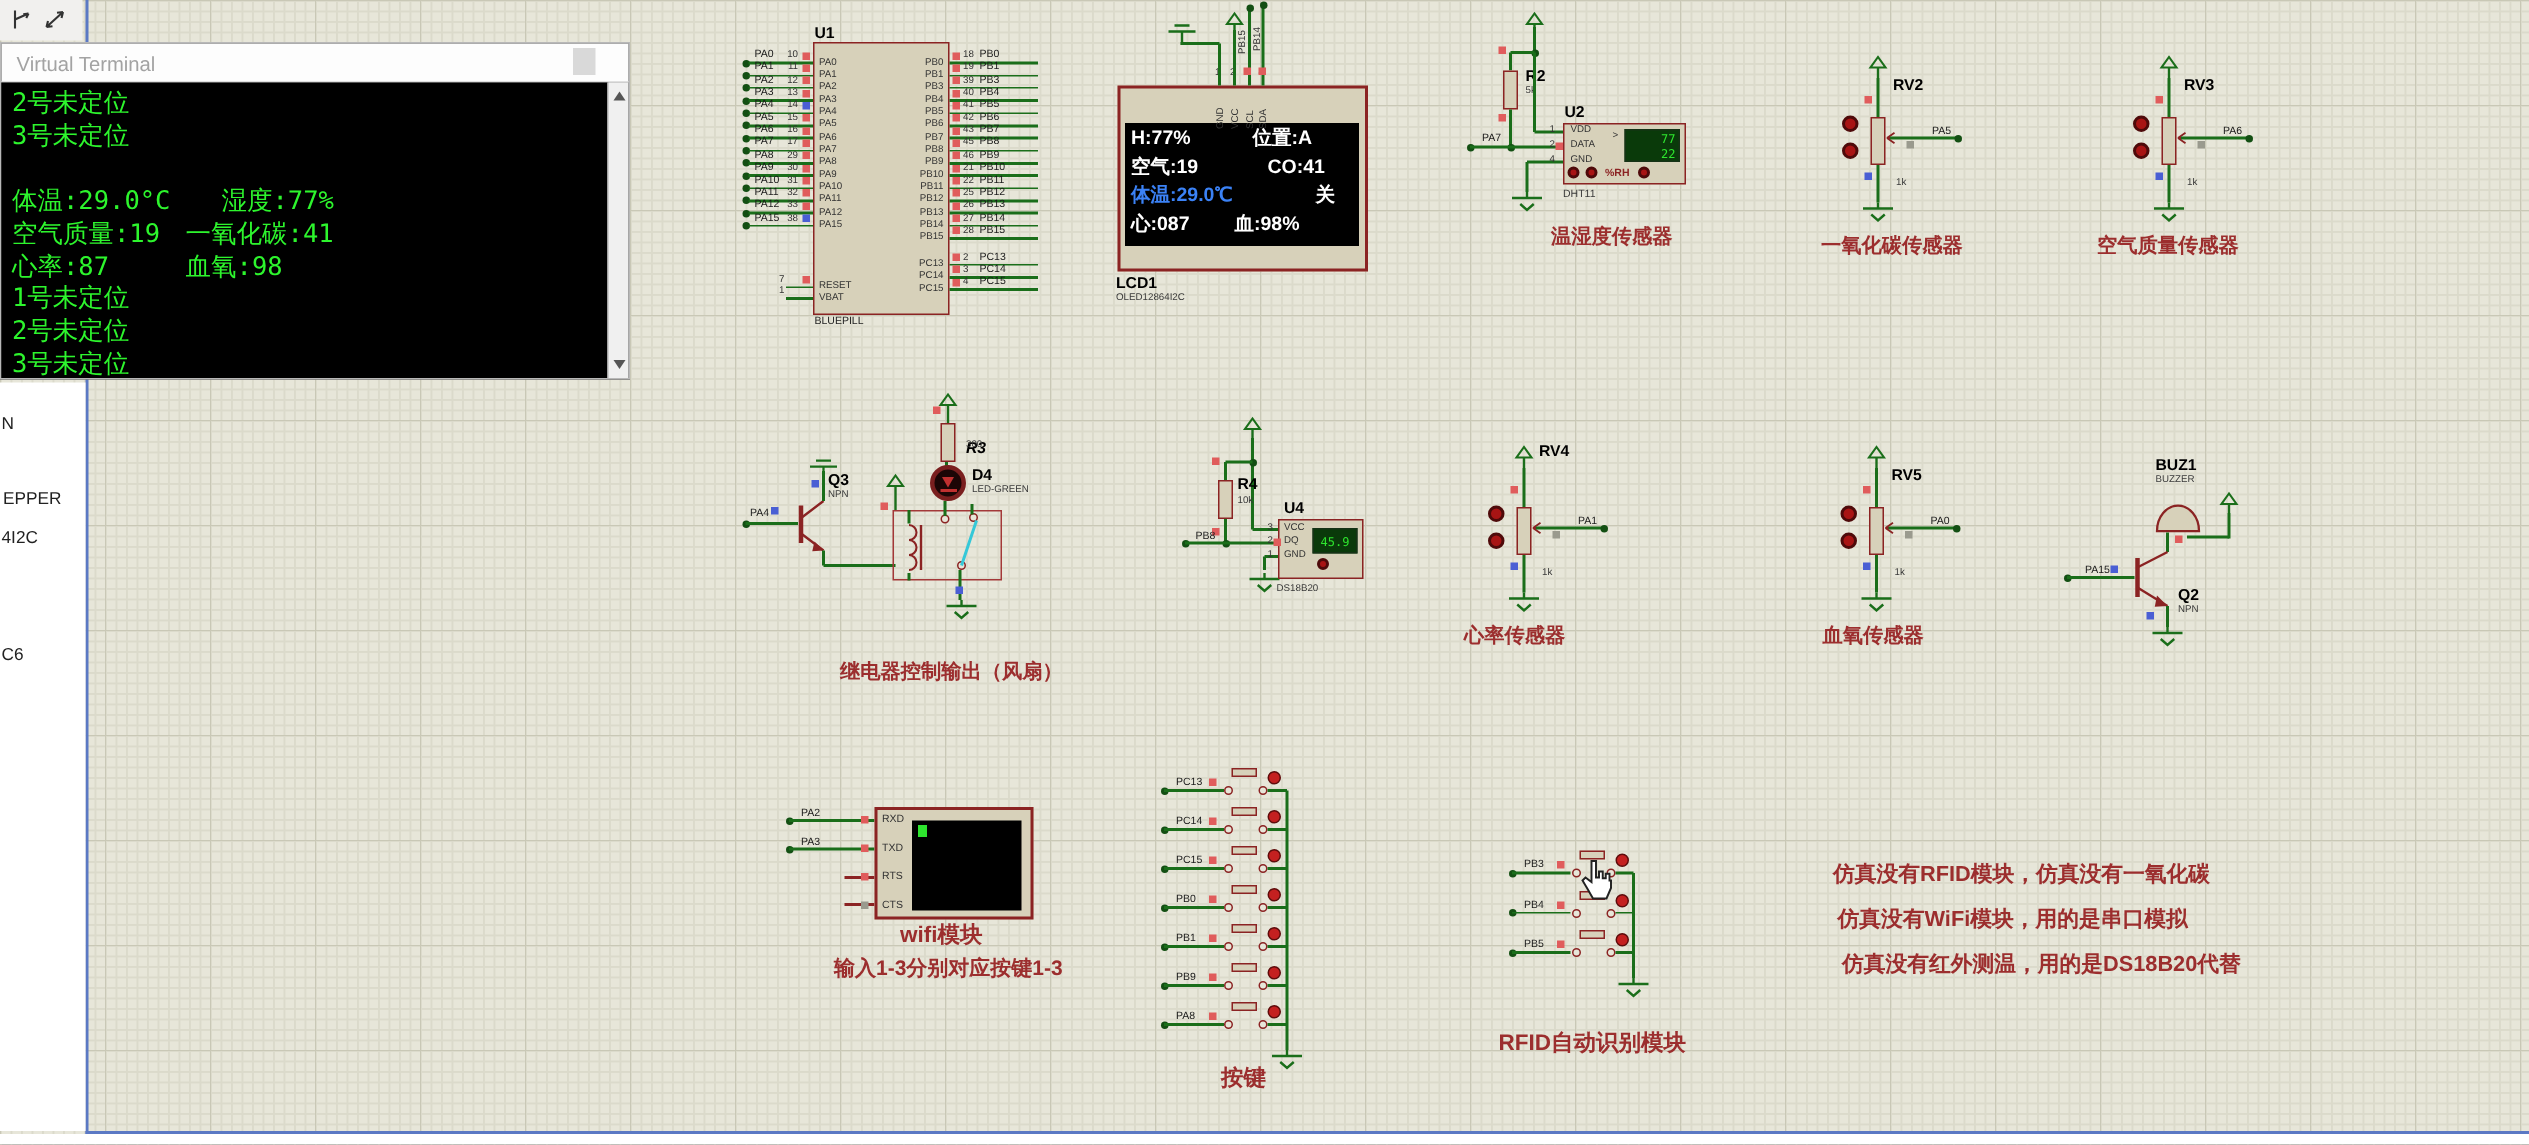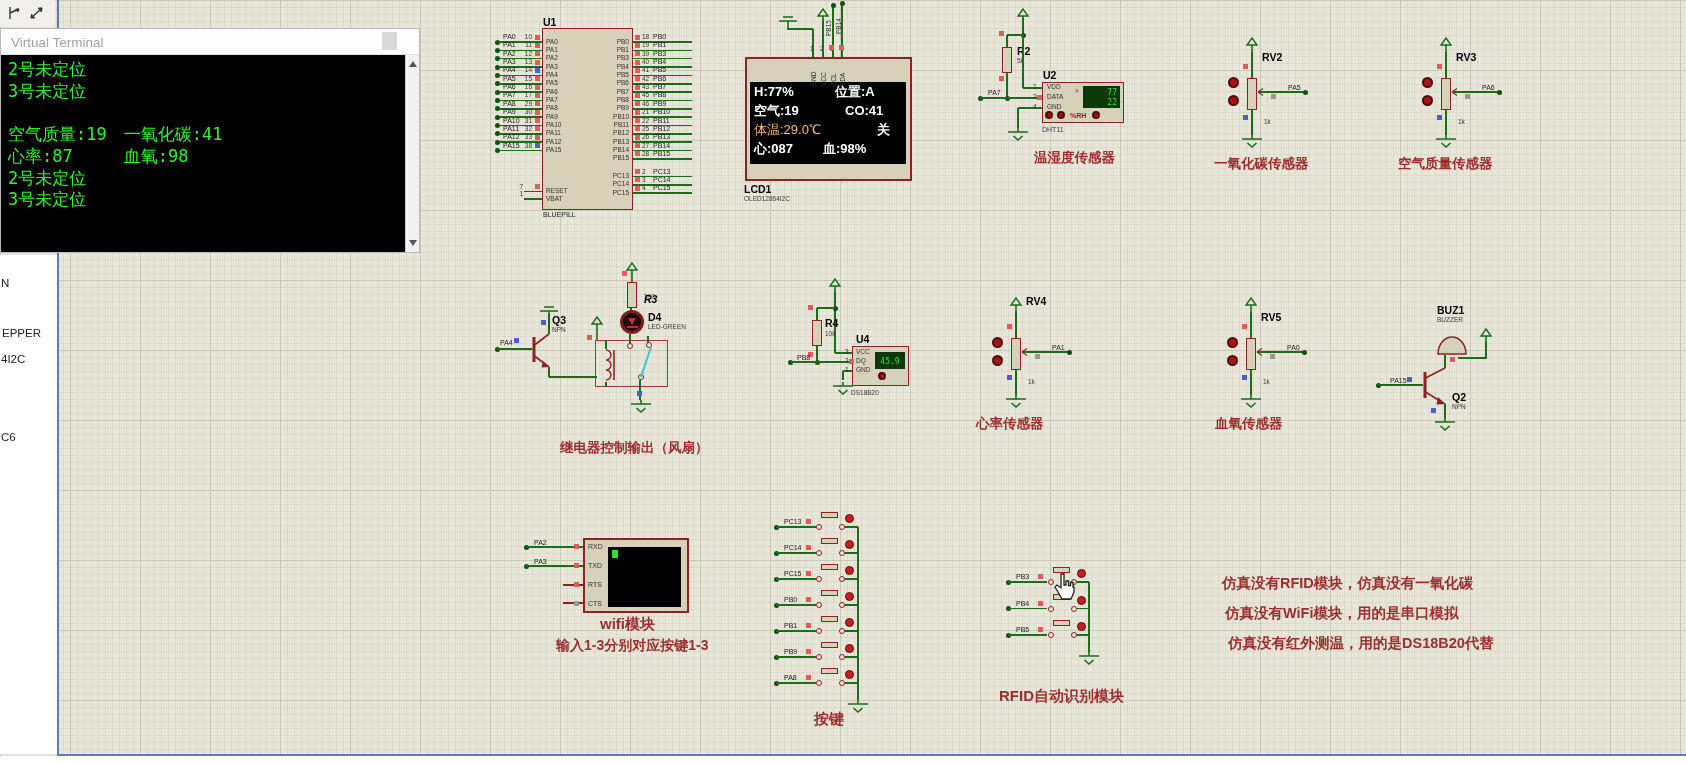--- a/index.html
+++ b/index.html
@@ -247,21 +247,21 @@
       <div class="pn" style="position: absolute; left: 546px; top: 188px;">RESET</div>
       <div class="w wh" style="position: absolute; left: 524px; top: 198.2px; width: 18px;"></div>
       <div class="pn pr" style="position: absolute; left: 505px; top: 191px; width: 18px;">1</div>
       <div class="pn" style="position: absolute; left: 546px; top: 195.5px;">VBAT</div>
       <div class="body" style="position: absolute; left: 745px; top: 57px; width: 167px; height: 124px; border-width: 2px;"></div>
       <div class="oled" style="position: absolute; left: 750px; top: 82px; width: 156px; height: 82px;">
         <div style="position: absolute; left: 4px; top: 3px; font-size: 13px; font-weight: bold; color: rgb(255, 255, 255); white-space: nowrap; line-height: 1;">H:77%</div>
         <div style="position: absolute; left: 85px; top: 3px; font-size: 13px; font-weight: bold; color: rgb(255, 255, 255); white-space: nowrap; line-height: 1;">位置:A</div>
         <div style="position: absolute; left: 4px; top: 22px; font-size: 13px; font-weight: bold; color: rgb(255, 255, 255); white-space: nowrap; line-height: 1;">空气:19</div>
         <div style="position: absolute; left: 95px; top: 22px; font-size: 13px; font-weight: bold; color: rgb(255, 255, 255); white-space: nowrap; line-height: 1;">CO:41</div>
-        <div style="position: absolute; left: 4px; top: 41px; font-size: 13px; font-weight: normal; color: #fdba74; white-space: nowrap; line-height: 1;">体温:29.0℃</div>
+        <div style="position: absolute; left: 4px; top: 41px; font-size: 13px; font-weight: bold; color: #3b82f6; white-space: nowrap; line-height: 1;">体温:29.0℃</div>
         <div style="position: absolute; left: 127px; top: 41px; font-size: 13px; font-weight: bold; color: rgb(255, 255, 255); white-space: nowrap; line-height: 1;">关</div>
         <div style="position: absolute; left: 4px; top: 60px; font-size: 13px; font-weight: bold; color: rgb(255, 255, 255); white-space: nowrap; line-height: 1;">心:087</div>
         <div style="position: absolute; left: 73px; top: 60px; font-size: 13px; font-weight: bold; color: rgb(255, 255, 255); white-space: nowrap; line-height: 1;">血:98%</div>
       </div>
       <div class="ref" style="position: absolute; left: 744px; top: 184px;">LCD1</div>
       <div class="val" style="position: absolute; left: 744px; top: 196px;">OLED12864I2C</div>
       <div class="pn" style="position: absolute; left: 810px; top: 46px;">1</div>
       <div class="rot" style="position: absolute; left: 811px; top: 86px;">GND</div>
       <div class="pn" style="position: absolute; left: 820px; top: 46px;">2</div>
       <div class="rot" style="position: absolute; left: 821px; top: 86px;">VCC</div>
@@ -754,22 +754,24 @@
 
   <div class="termwin">
     <div class="termtitle">
       <span>Virtual Terminal</span>
       <div class="termbtn"></div>
     </div>
     <div class="termbody">
       <div class="tline">2号未定位</div>
       <div class="tline">3号未定位</div>
       <div class="tline"></div>
+      <div class="tline">体温:29.0°C　　湿度:77%</div>
       <div class="tline">空气质量:19　一氧化碳:41</div>
       <div class="tline">心率:87　　　血氧:98</div>
+      <div class="tline">1号未定位</div>
       <div class="tline">2号未定位</div>
       <div class="tline">3号未定位</div>
     </div>
     <div class="termscroll">
       <div class="sarr up"></div>
       <div class="sarr dn"></div>
     </div>
   </div>
 
   <div class="sidebar">

